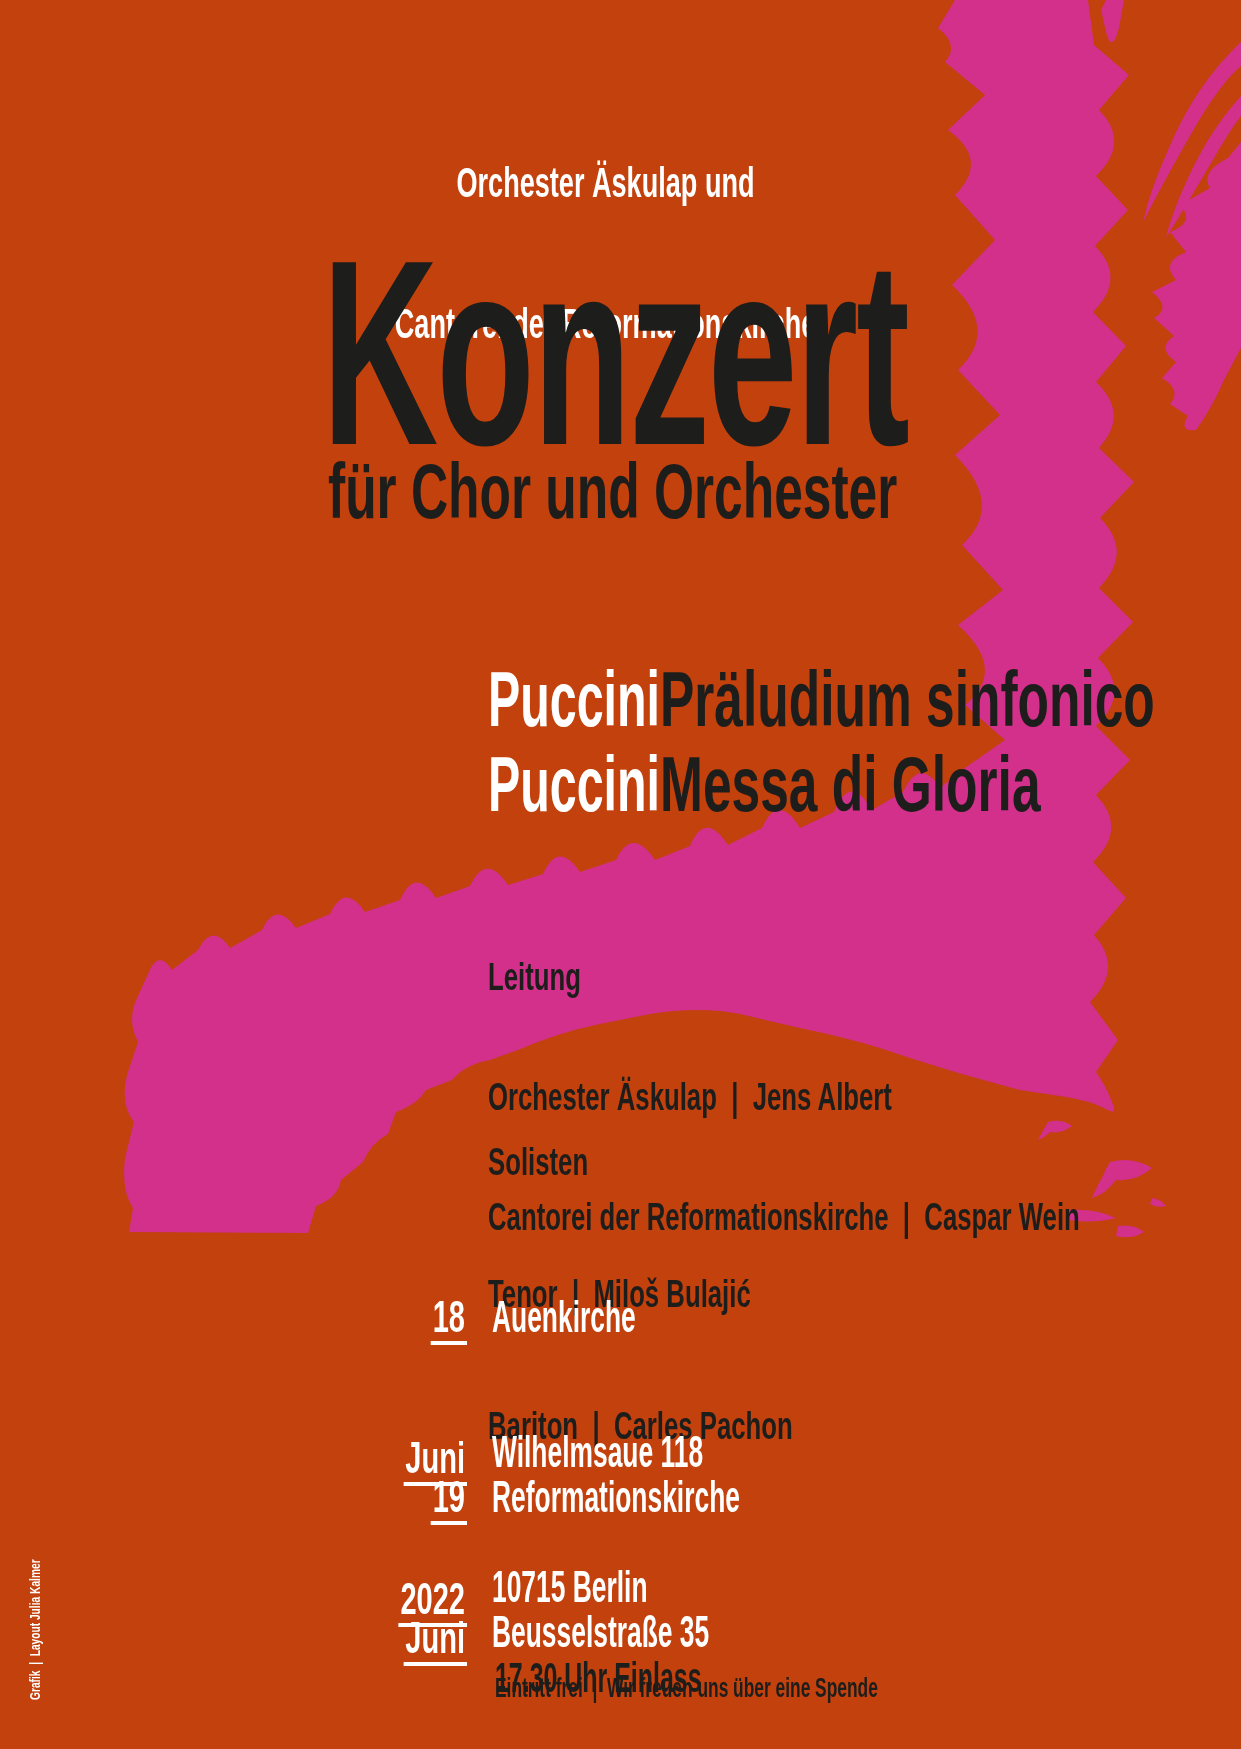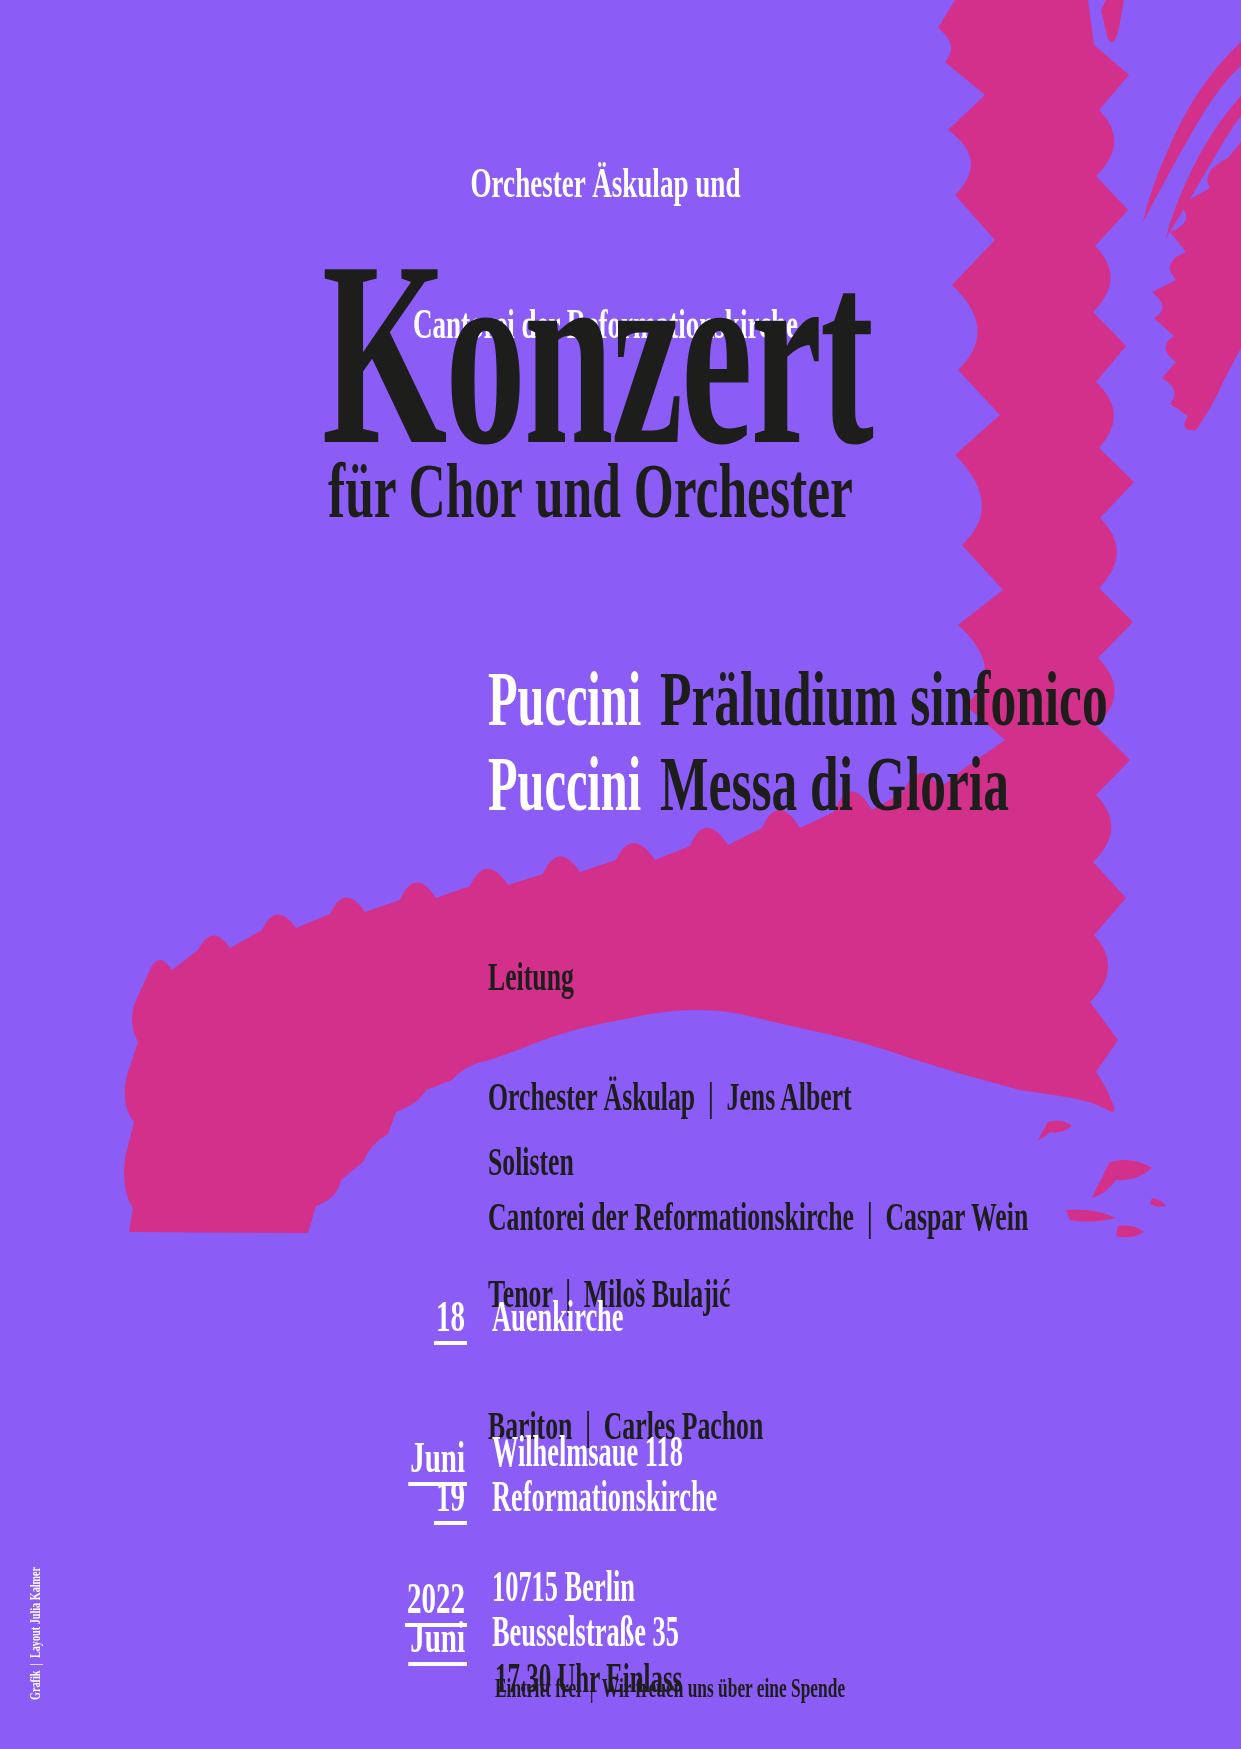--- a/index.html
+++ b/index.html
@@ -1,22 +1,22 @@
 <!DOCTYPE html>
 <html><head>
 <meta charset="utf-8">
 <style>
   html,body{margin:0;padding:0;background:#444;}
   .poster{
     position:relative;
     width:1241px;height:1749px;
     margin:0 auto;
-    background:#8b5cf6;
+    background:#c2410c;
     overflow:hidden;
-    font-family:Liberation Serif, serif;
+    font-family:Liberation Sans, sans-serif;
   }
   .poster *{box-sizing:border-box;}
   .brush{position:absolute;inset:0;width:1241px;height:1749px;}
   .txt{position:absolute;white-space:pre;}
   .white{color:#ffffff;}
   .dark{color:#1d1d1b;}
 
   .header{
     left:0;top:65px;width:1211px;
     text-align:center;

